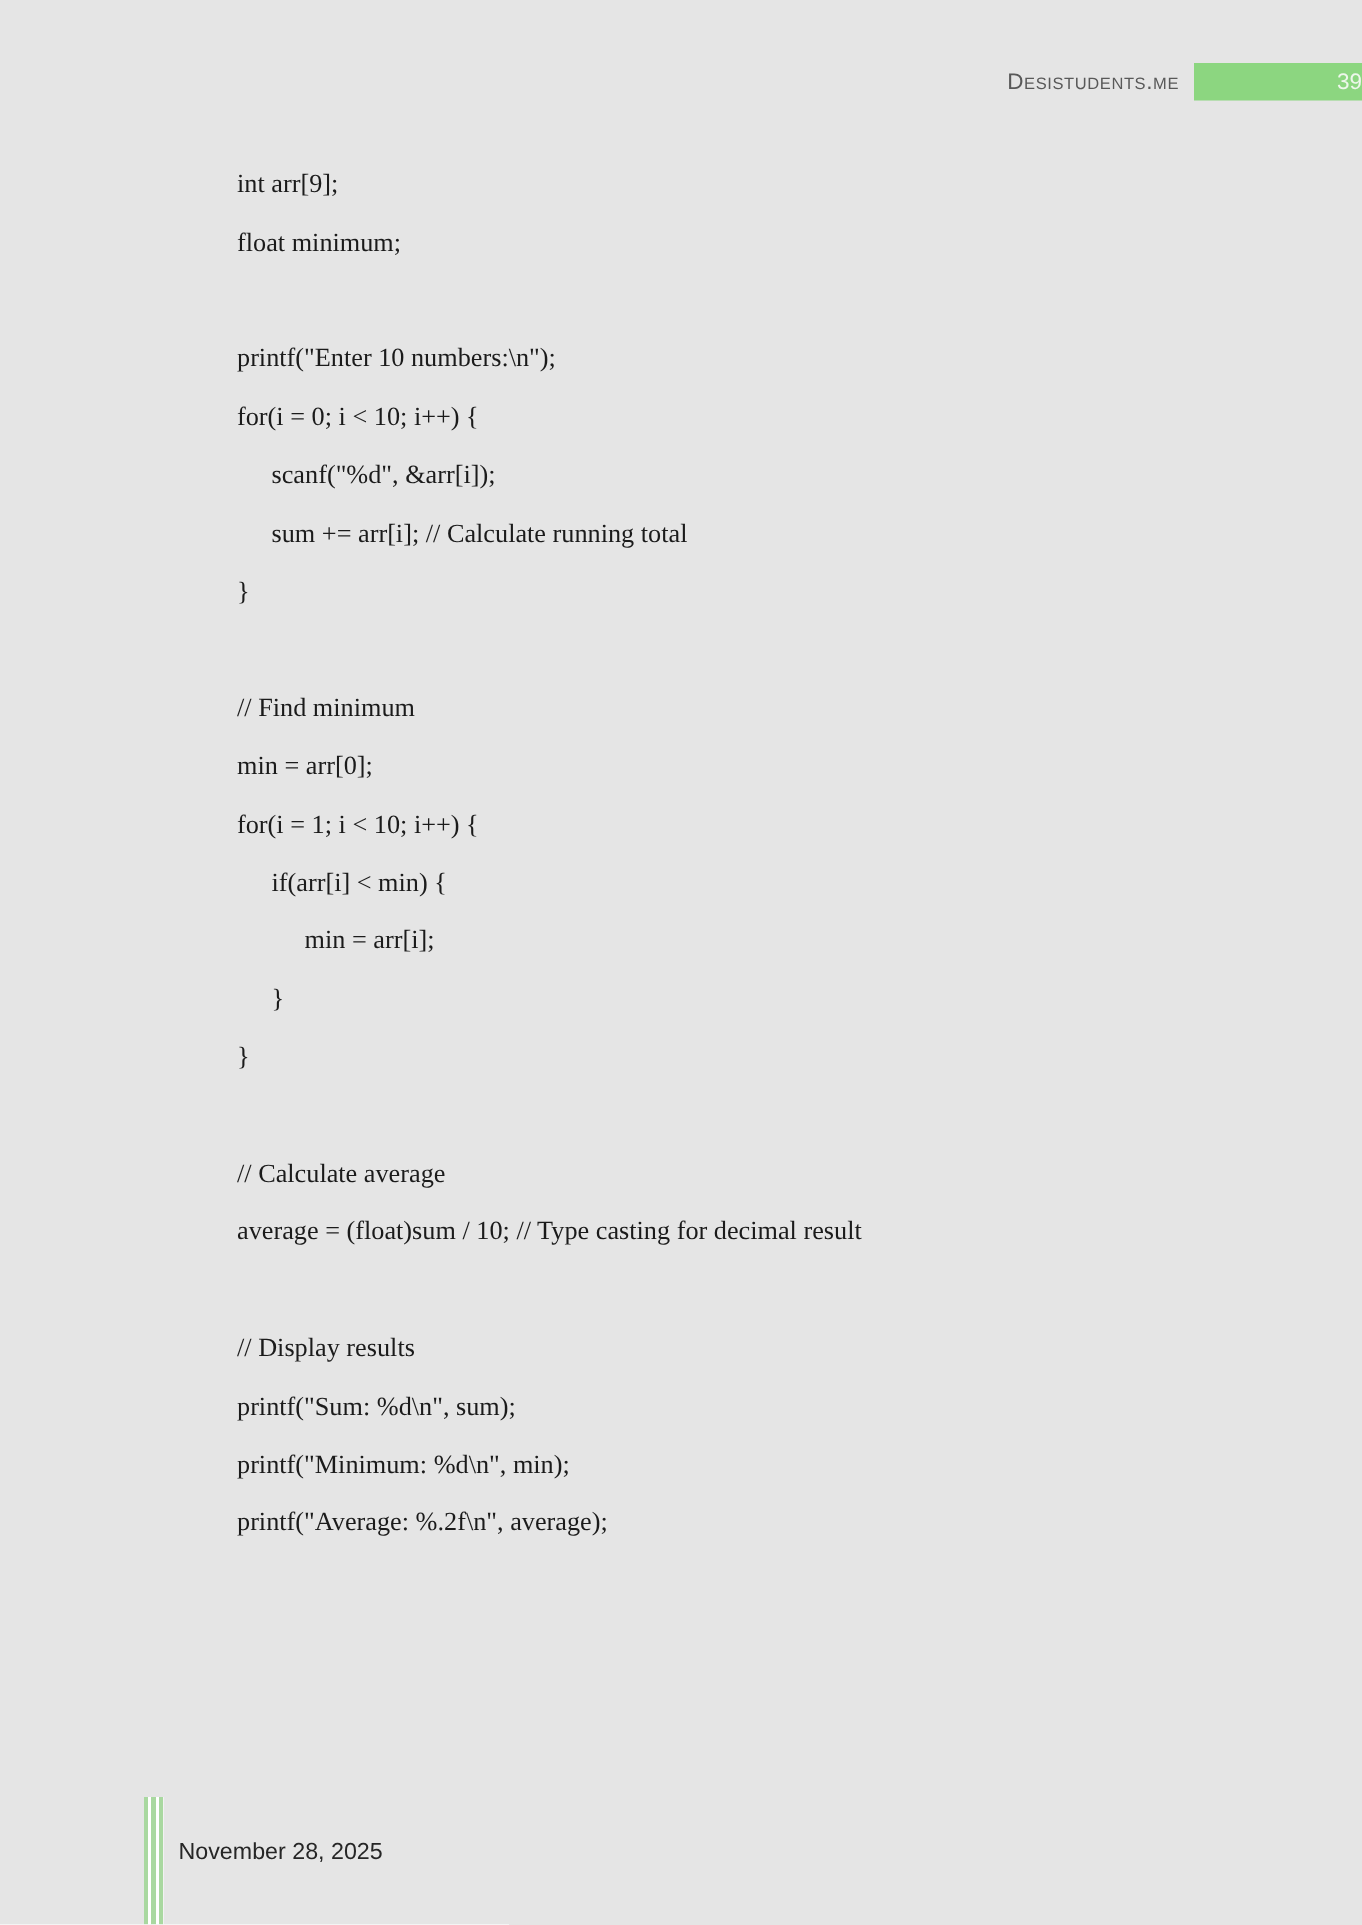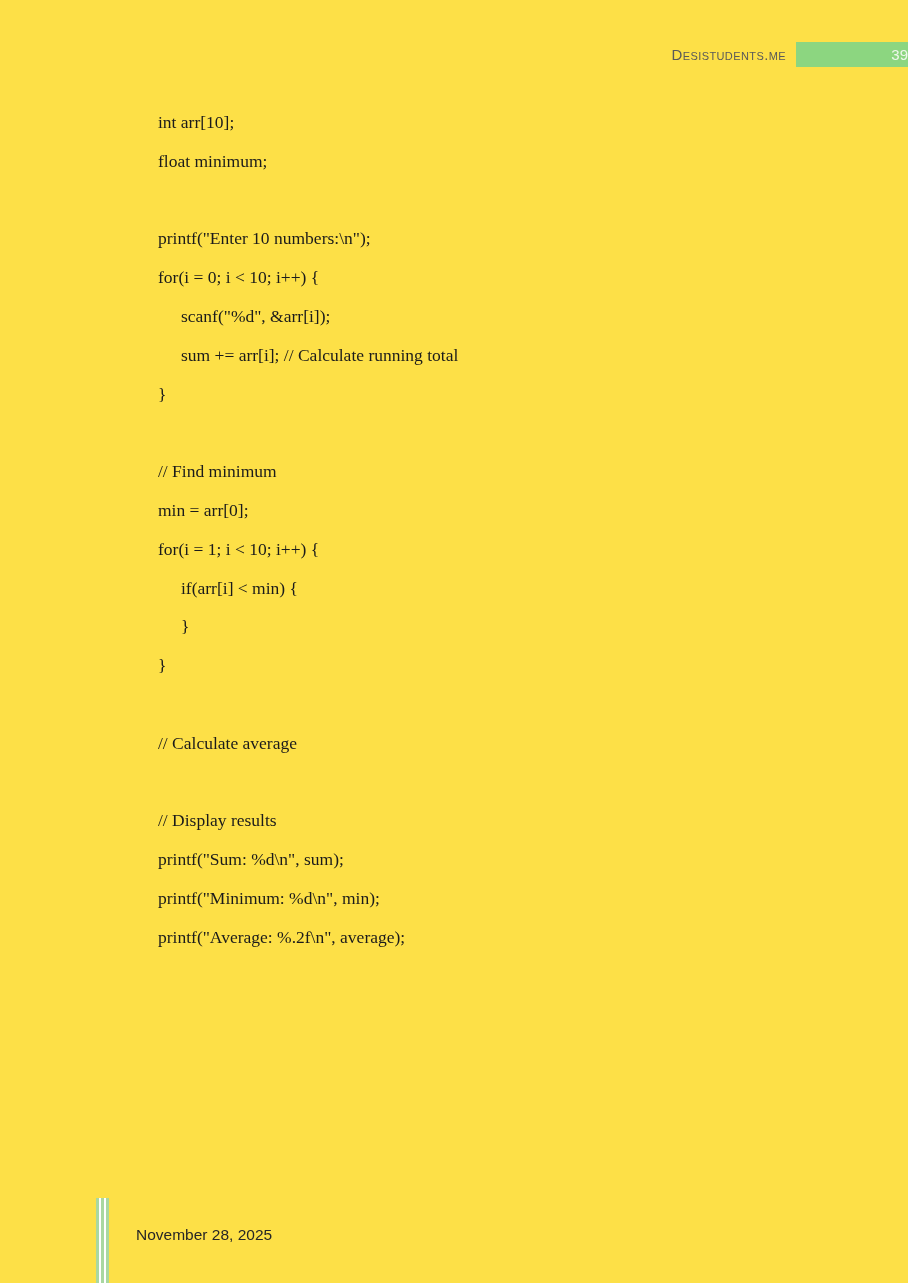--- a/index.html
+++ b/index.html
@@ -1,21 +1,21 @@
 <!DOCTYPE html>
 <html><head>
 <meta charset="utf-8">
 <style>
   * { margin: 0; padding: 0; box-sizing: border-box; }
   html, body { background: #ffffff; }
   .page {
     position: relative;
     width: 908px;
     height: 1283px;
-    background: #fde047;
+    background: #e5e5e5;
     overflow: hidden;
     font-family: "Liberation Sans", sans-serif;
   }
 
   
   .site-label {
     position: absolute;
     top: 44px;
     right: 122px;
     font-family: "Liberation Sans", sans-serif;
@@ -66,54 +66,56 @@
     width: 13px;
     height: 85px;
     background: repeating-linear-gradient(
       to right,
       #a9d8a0 0px, #a9d8a0 3px,
       #ffffff 3px, #ffffff 5px
     );
   }
   .footer-date {
     position: absolute;
-    left: 136px;
+    left: 119px;
     top: 1225px;
     font-family: "Liberation Sans", sans-serif;
     font-size: 15.5px;
     color: #262626;
     line-height: 19px;
   }
 </style>
 </head>
 <body>
 
 <div class="page">
 
   <div class="site-label">Desistudents.me</div>
   <div class="page-badge"><span>39</span></div>
 
   <div class="code-block">
-    <div class="code-line ind0">int arr[10];</div>
+    <div class="code-line ind0">int arr[9];</div>
     <div class="code-line ind0">float minimum;</div>
     <div class="code-line ind0"></div>
     <div class="code-line ind0">printf("Enter 10 numbers:\n");</div>
     <div class="code-line ind0">for(i = 0; i &lt; 10; i++) {</div>
     <div class="code-line ind1">scanf("%d", &amp;arr[i]);</div>
     <div class="code-line ind1">sum += arr[i]; // Calculate running total</div>
     <div class="code-line ind0">}</div>
     <div class="code-line ind0"></div>
     <div class="code-line ind0">// Find minimum</div>
     <div class="code-line ind0">min = arr[0];</div>
     <div class="code-line ind0">for(i = 1; i &lt; 10; i++) {</div>
     <div class="code-line ind1">if(arr[i] &lt; min) {</div>
+    <div class="code-line ind2">min = arr[i];</div>
     <div class="code-line ind1">}</div>
     <div class="code-line ind0">}</div>
     <div class="code-line ind0"></div>
     <div class="code-line ind0">// Calculate average</div>
+    <div class="code-line ind0">average = (float)sum / 10; // Type casting for decimal result</div>
     <div class="code-line ind0"></div>
     <div class="code-line ind0">// Display results</div>
     <div class="code-line ind0">printf("Sum: %d\n", sum);</div>
     <div class="code-line ind0">printf("Minimum: %d\n", min);</div>
     <div class="code-line ind0">printf("Average: %.2f\n", average);</div>
   </div>
 
   <div class="footer-stripes"></div>
   <div class="footer-date">November 28, 2025</div>
 

